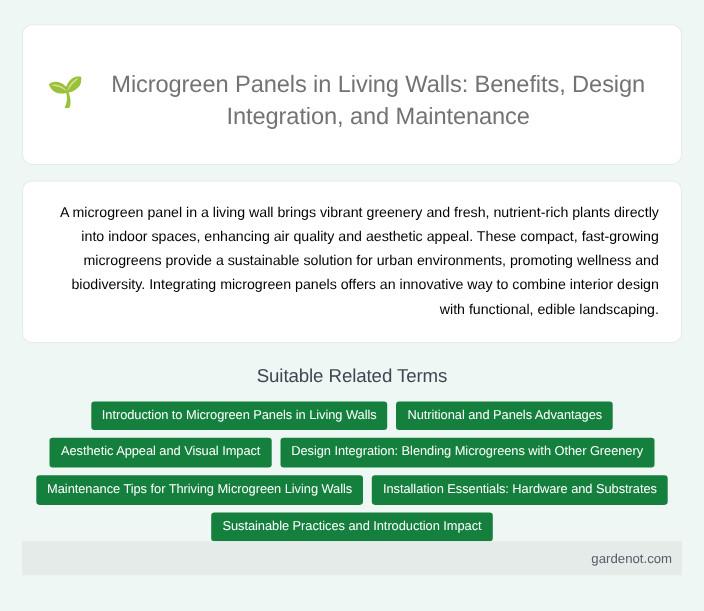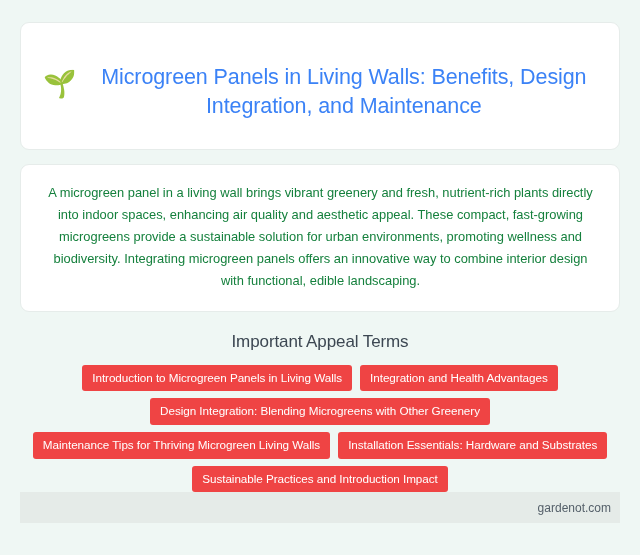--- a/index.html
+++ b/index.html
@@ -39,42 +39,42 @@
   }
   .title-emoji {
     font-size: 27px;
     line-height: 1;
     flex: 0 0 auto;
     display: block;
   }
   .title-text {
     font-size: 21.5px;
     line-height: 1.32;
-    color: #3b82f6;
+    color: #737373;
     text-align: center;
     font-weight: 400;
     letter-spacing: -0.1px;
     margin-top: 28px;
   }
 
   
   .desc-card {
     margin-top: 14px;
     background: #ffffff;
     border: 1px solid #e6ecea;
     border-radius: 9px;
     box-sizing: border-box;
     padding: 17px 20px 18px 21px;
   }
   .desc-text {
     font-size: 12.9px;
     line-height: 1.72;
-    color: #15803d;
+    color: #000000;
     margin: 0;
-    text-align: center;
+    text-align: right;
   }
 
   
   .terms-heading {
     margin: 20px 0 0 0;
     text-align: center;
     font-size: 17px;
     font-weight: 400;
     color: #3c4752;
     letter-spacing: -0.1px;
@@ -83,21 +83,21 @@
   .tag-list {
     margin-top: 13px;
     display: flex;
     flex-wrap: wrap;
     justify-content: center;
     align-content: flex-start;
     gap: 7px 8px;
     padding: 0 1px;
   }
   .tag {
-    background: #ef4444;
+    background: #15803d;
     color: #ffffff;
     font-size: 11.7px;
     line-height: 1;
     padding: 7px 10px 8px 10px;
     border-radius: 3px;
     white-space: nowrap;
     box-sizing: border-box;
     display: inline-flex;
     align-items: center;
     letter-spacing: -0.05px;
@@ -127,25 +127,26 @@
 
   <div class="title-card">
     <span class="title-emoji">🌱</span>
     <h1 class="title-text">Microgreen Panels in Living Walls: Benefits, Design Integration, and Maintenance</h1>
   </div>
 
   <div class="desc-card">
     <p class="desc-text">A microgreen panel in a living wall brings vibrant greenery and fresh, nutrient-rich plants directly into indoor spaces, enhancing air quality and aesthetic appeal. These compact, fast-growing microgreens provide a sustainable solution for urban environments, promoting wellness and biodiversity. Integrating microgreen panels offers an innovative way to combine interior design with functional, edible landscaping.</p>
   </div>
 
-  <h2 class="terms-heading">Important Appeal Terms</h2>
+  <h2 class="terms-heading">Suitable Related Terms</h2>
 
   <div class="tag-list">
       <span class="tag">Introduction to Microgreen Panels in Living Walls</span>
-      <span class="tag">Integration and Health Advantages</span>
+      <span class="tag">Nutritional and Panels Advantages</span>
+      <span class="tag">Aesthetic Appeal and Visual Impact</span>
       <span class="tag">Design Integration: Blending Microgreens with Other Greenery</span>
       <span class="tag">Maintenance Tips for Thriving Microgreen Living Walls</span>
       <span class="tag">Installation Essentials: Hardware and Substrates</span>
       <span class="tag">Sustainable Practices and Introduction Impact</span>
     </div>
 
   <div class="footer">
     <span class="footer-text">gardenot.com</span>
   </div>
 

